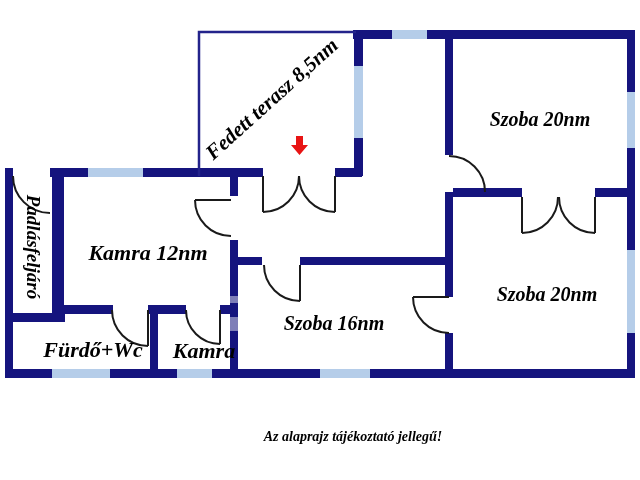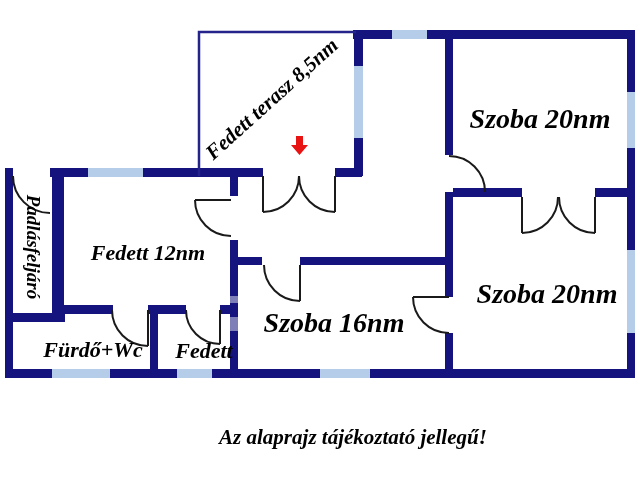--- a/index.html
+++ b/index.html
@@ -6,25 +6,25 @@
   #stage{
     position:relative;width:640px;height:480px;background:#ffffff;overflow:hidden;
     font-family:"Liberation Serif","DejaVu Serif",serif;
   }
   .wall{position:absolute;background:var(--wall,#15147e);}
   .window{position:absolute;background:var(--window,#b5cde9);}
   .label{
     position:absolute;color:var(--text,#000);font-weight:bold;font-style:italic;
     white-space:nowrap;transform:translate(-50%,-50%);line-height:1;
   }
-  .lbl-room{font-size:28px;}
+  .lbl-room{font-size:20px;}
   .lbl-mid{font-size:22px;}
   .lbl-terrace{font-size:21px;transform:translate(-50%,-50%) rotate(-42deg);}
   .lbl-attic{font-size:19px;transform:translate(-50%,-50%) rotate(90deg);}
-  .lbl-disclaimer{font-size:21px;}
+  .lbl-disclaimer{font-size:14px;}
   svg.overlay{position:absolute;left:0;top:0;pointer-events:none;}
   .door-line{stroke:var(--door,#1a1a1a);stroke-width:2;fill:none;}
   .terrace-line{stroke:var(--terrace,#23238b);stroke-width:2.5;fill:none;}
   .arrow{fill:var(--arrow,#e81414);}
   .wm{position:absolute;background:rgba(255,255,255,0.45);}
 </style>
 </head>
 <body>
 
 <div id="stage">
@@ -114,22 +114,22 @@
     <path class="door-line" d="M 449 156 A 36 36 0 0 1 485 192"></path>
 
     <path class="door-line" d="M 413 297 L 449 297"></path>
     <path class="door-line" d="M 413 297 A 36 36 0 0 0 449 333"></path>
 
     <path class="arrow" d="M 296 136 L 303 136 L 303 145 L 308 145 L 299.5 155 L 291 145 L 296 145 Z"></path>
   </svg>
 
   <div class="label lbl-terrace" style="left:272px;top:99px;">Fedett terasz 8,5nm</div>
   <div class="label lbl-room" style="left:540px;top:119px;">Szoba 20nm</div>
-  <div class="label lbl-mid" style="left:148px;top:253px;">Fedett 12nm</div>
+  <div class="label lbl-mid" style="left:148px;top:253px;">Kamra 12nm</div>
   <div class="label lbl-room" style="left:547px;top:294px;">Szoba 20nm</div>
   <div class="label lbl-room" style="left:334px;top:323px;">Szoba 16nm</div>
   <div class="label lbl-mid" style="left:93px;top:350px;font-style:italic;">Fürdő+Wc</div>
-  <div class="label lbl-mid" style="left:204px;top:351px;">Fedett</div>
+  <div class="label lbl-mid" style="left:204px;top:351px;">Kamra</div>
   <div class="label lbl-attic" style="left:33px;top:247px;">Padlásfeljáró</div>
 
   <div class="label lbl-disclaimer" style="left:353px;top:437px;">Az alaprajz tájékoztató jellegű!</div>
 
 </div>
 
 </body></html>

